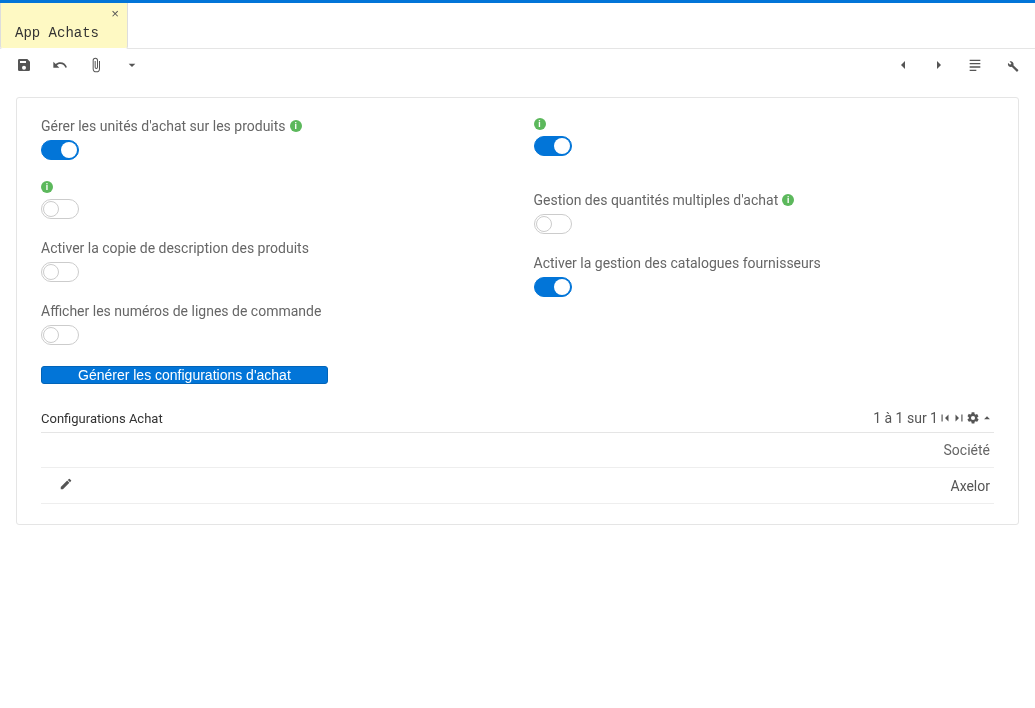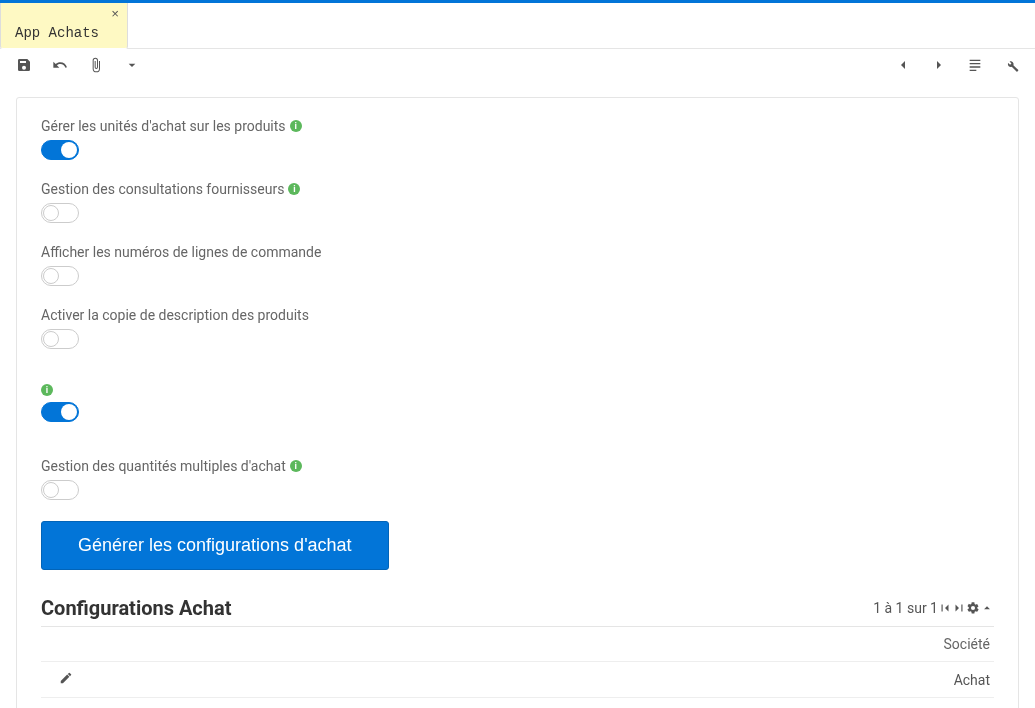--- a/index.html
+++ b/index.html
@@ -60,21 +60,21 @@
     cursor: pointer;
   }
   .panel {
     margin: 16px;
     border: 1px solid #e5e5e5;
     border-radius: 3px;
     padding: 20px 24px;
   }
   .two-col {
     display: grid;
-    grid-template-columns: 1fr;
+    grid-template-columns: 1fr 1fr;
     column-gap: 40px;
     row-gap: 18px;
     gap: 32px;
   }
   .field-label {
     color: #666;
     font-size: 14px;
     display: flex;
     align-items: center;
     gap: 4px;
@@ -130,36 +130,36 @@
   .search-icon {
     width: 16px; height: 16px;
     fill: #888;
     cursor: pointer;
   }
   .btn-primary {
     margin-top: 18px;
     background: #0275d8;
     color: #fff;
     border: 1px solid #0264b8;
-    padding: 13px 36px;
-    font-size: 18px;
+    padding: 0 36px;
+    font-size: 14px;
     border-radius: 3px;
     cursor: pointer;
   }
   .sect-header {
     display: flex;
     justify-content: space-between;
     align-items: center;
     margin-top: 26px;
     border-bottom: 1px solid #e5e5e5;
     padding-bottom: 6px;
   }
   .sect-title {
-    font-weight: 700;
-    font-size: 20px;
+    font-weight: 400;
+    font-size: 13px;
   }
   .sect-tools {
     display: flex;
     align-items: center;
     gap: 0;
     color: #555;
   }
   .mini-icon {
     width: 14px; height: 14px;
     fill: #555;
@@ -230,52 +230,57 @@
     <div>
       <div>
         <div class="field-label">
           <span>Gérer les unités d'achat sur les produits</span>
           <span class="info-icon">i</span>
         </div>
         <span class="toggle on"></span>
       </div>
       <div style="margin-top:18px">
         <div class="field-label">
-          <span>Gestion des consultations fournisseurs</span>
           <span class="info-icon">i</span>
         </div>
         <span class="toggle off"></span>
       </div>
       <div style="margin-top:18px">
         <div class="field-label">
+          <span>Activer la copie de description des produits</span>
+        </div>
+        <span class="toggle off"></span>
+      </div>
+      <div style="margin-top:18px">
+        <div class="field-label">
           <span>Afficher les numéros de lignes de commande</span>
-        </div>
-        <span class="toggle off"></span>
-      </div>
-      <div style="margin-top:18px">
-        <div class="field-label">
-          <span>Activer la copie de description des produits</span>
         </div>
         <span class="toggle off"></span>
       </div>
     </div>
 
     <div>
       <div>
         <div class="field-label">
           <span class="info-icon">i</span>
         </div>
         <span class="toggle on"></span>
       </div>
       <div style="margin-top:33px">
         <div class="field-label">
           <span>Gestion des quantités multiples d'achat</span>
           <span class="info-icon">i</span>
         </div>
         <span class="toggle off"></span>
+      </div>
+      <div style="margin-top:18px">
+        <div class="field-label">
+          <span>Activer la gestion des catalogues fournisseurs</span>
+        </div>
+        <span class="toggle on"></span>
       </div>
     </div>
   </div>
 
   
 
   <button class="btn-primary">Générer les configurations d'achat</button>
 
   
   <div class="sect-header">
@@ -304,17 +309,17 @@
         <th>Société</th>
       </tr>
     </thead>
     <tbody>
       <tr>
         <td class="edit-cell">
           <svg class="mini-icon" viewBox="0 0 24 24">
               <path d="M3 17.25V21h3.75l11.06-11.06-3.75-3.75L3 17.25zM20.71 7.04a1 1 0 0 0 0-1.41l-2.34-2.34a1 1 0 0 0-1.41 0l-1.83 1.83 3.75 3.75 1.83-1.83z"></path>
             </svg>
         </td>
-        <td>Achat</td>
+        <td>Axelor</td>
       </tr>
     </tbody>
   </table>
 </div>
 
 </body></html>

